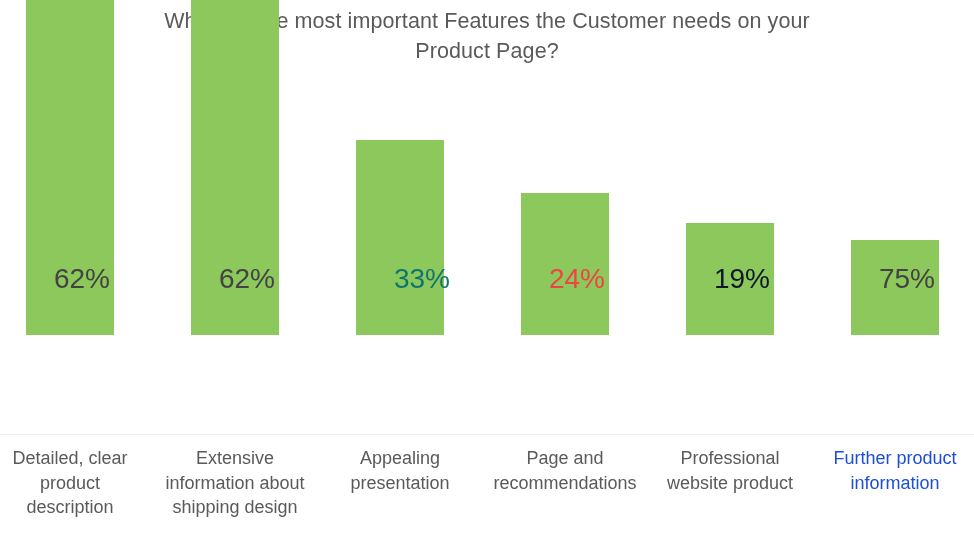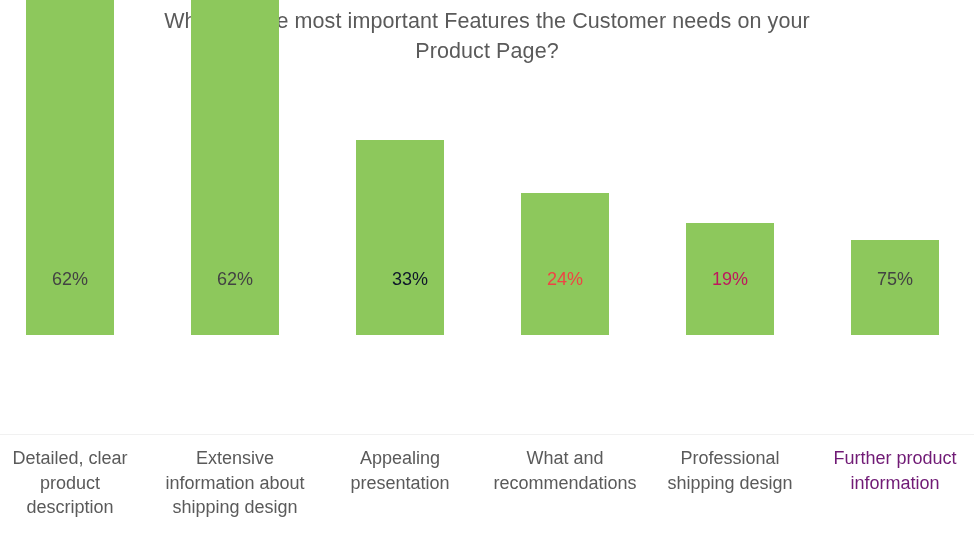--- a/index.html
+++ b/index.html
@@ -54,26 +54,26 @@
   .bar {
     position: absolute;
     bottom: 0;
     left: 0;
     width: 88px;
     background: #8dc85c;
   }
 
   .bar-value {
     position: absolute;
-    left: 0;
+    left: 12px;
     width: 88px;
     bottom: 42px;
     text-align: center;
     color: #434343;
-    font-size: 18px;
+    font-size: 28px;
     line-height: 28px;
     font-weight: 400;
   }
 
   
   #axis-line {
     position: absolute;
     left: 0;
     top: 434px;
     width: 974px;
@@ -116,52 +116,52 @@
       <div class="bar-value" style="width: 88px; color: rgb(67, 67, 67);">62%</div>
     </div>
 
     <div class="bar-group" style="left: 191px; width: 88px;">
       <div class="bar" style="height: 367px; width: 88px; background: rgb(141, 200, 92);"></div>
       <div class="bar-value" style="width: 88px; color: rgb(67, 67, 67);">62%</div>
     </div>
 
     <div class="bar-group" style="left: 356px; width: 88px;">
       <div class="bar" style="height: 195px; width: 88px; background: rgb(141, 200, 92);"></div>
-      <div class="bar-value" style="width: 108px; color: #0f172a; margin-top: 44px;">33%</div>
+      <div class="bar-value" style="width: 108px; color: #0f766e; margin-top: 44px;">33%</div>
     </div>
 
     <div class="bar-group" style="left: 521px; width: 88px;">
       <div class="bar" style="height: 142px; width: 88px; background: rgb(141, 200, 92);"></div>
       <div class="bar-value" style="width: 88px; color: #ef4444;">24%</div>
     </div>
 
     <div class="bar-group" style="left: 686px; width: 88px;">
       <div class="bar" style="height: 112px; width: 88px; background: rgb(141, 200, 92);"></div>
-      <div class="bar-value" style="width: 88px; color: #be185d;">19%</div>
+      <div class="bar-value" style="width: 88px; color: #0f172a;">19%</div>
     </div>
 
     <div class="bar-group" style="left: 851px; width: 88px;">
       <div class="bar" style="height: 95px; width: 88px; background: rgb(141, 200, 92);"></div>
       <div class="bar-value" style="width: 88px; color: rgb(67, 67, 67);">75%</div>
     </div>
 
   </div>
 
   <div id="axis-line" style="background: rgb(241, 241, 241);"></div>
 
   <div id="category-labels">
     <div class="cat-label" style="left: -10px; width: 160px; color: rgb(90, 90, 90);">Detailed, clear
 product
 description</div>
     <div class="cat-label" style="left: 155px; width: 160px; color: rgb(90, 90, 90);">Extensive
 information about
 shipping design</div>
     <div class="cat-label" style="left: 320px; width: 160px; color: rgb(90, 90, 90);">Appealing
 presentation</div>
-    <div class="cat-label" style="left: 485px; width: 160px; color: rgb(90, 90, 90);">What and
+    <div class="cat-label" style="left: 485px; width: 160px; color: rgb(90, 90, 90);">Page and
 recommendations</div>
     <div class="cat-label" style="left: 650px; width: 160px; color: rgb(90, 90, 90);">Professional
-shipping design</div>
-    <div class="cat-label" style="left: 815px; width: 160px; color: #701a75;">Further product
+website product</div>
+    <div class="cat-label" style="left: 815px; width: 160px; color: #1d4ed8;">Further product
 information</div>
   </div>
 
 </div>
 
 </body></html>

